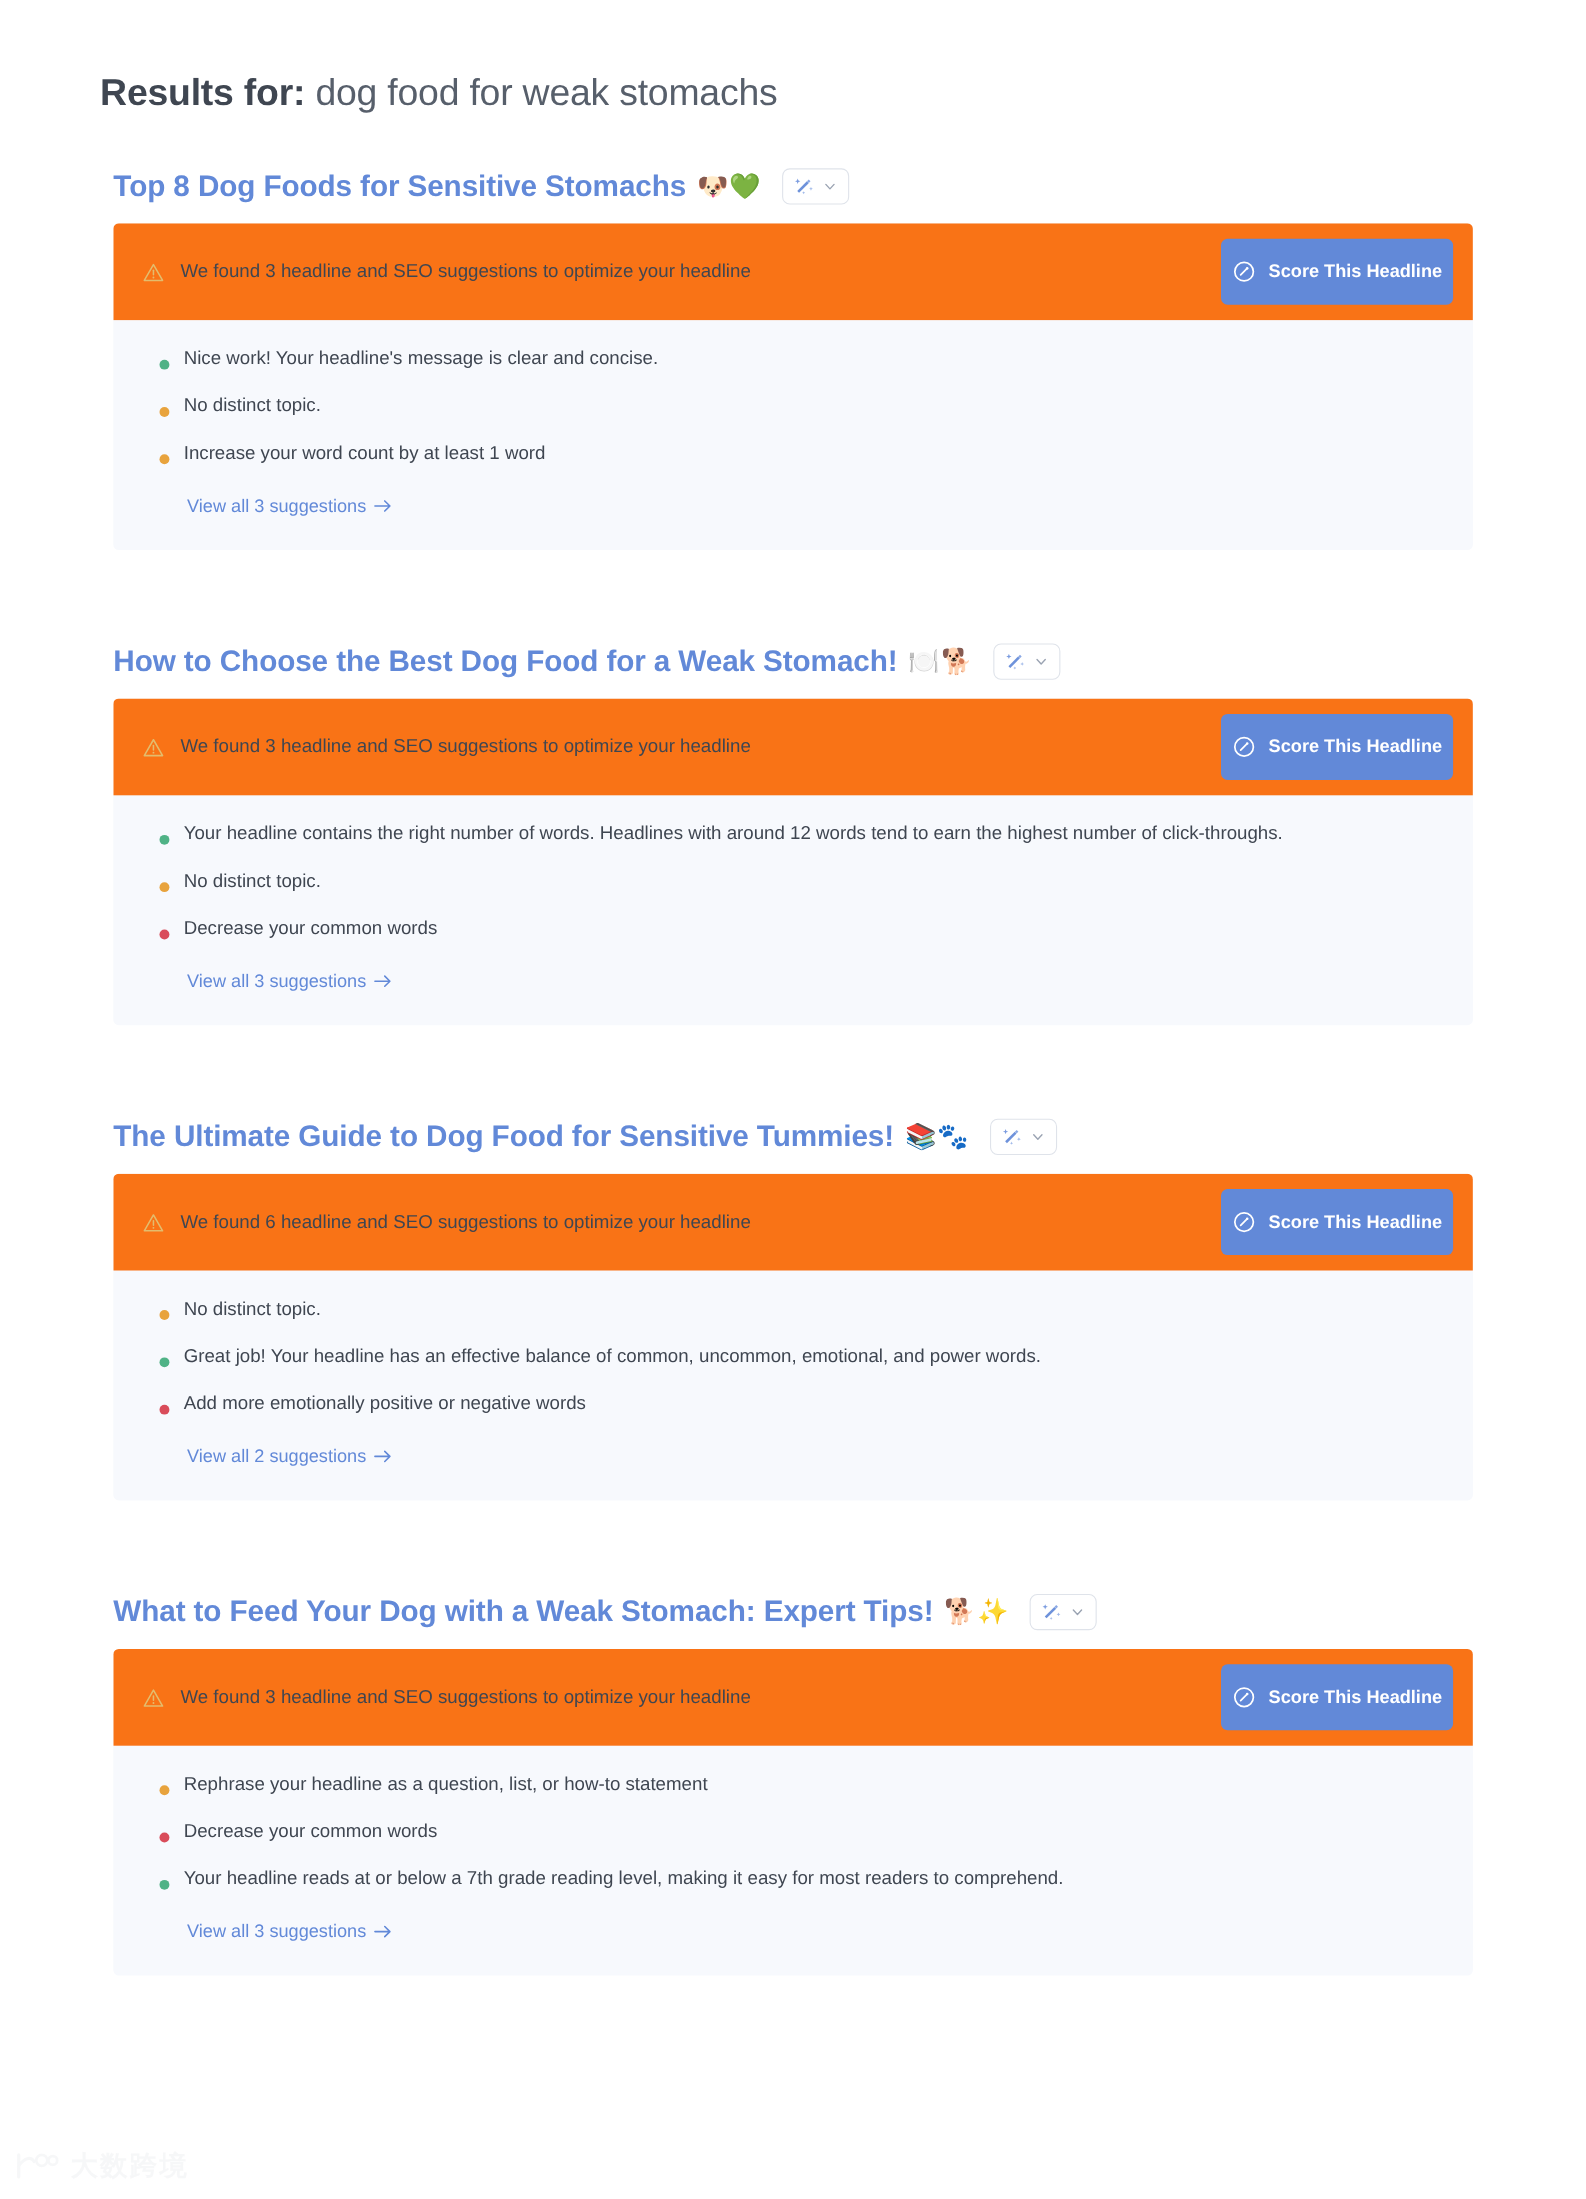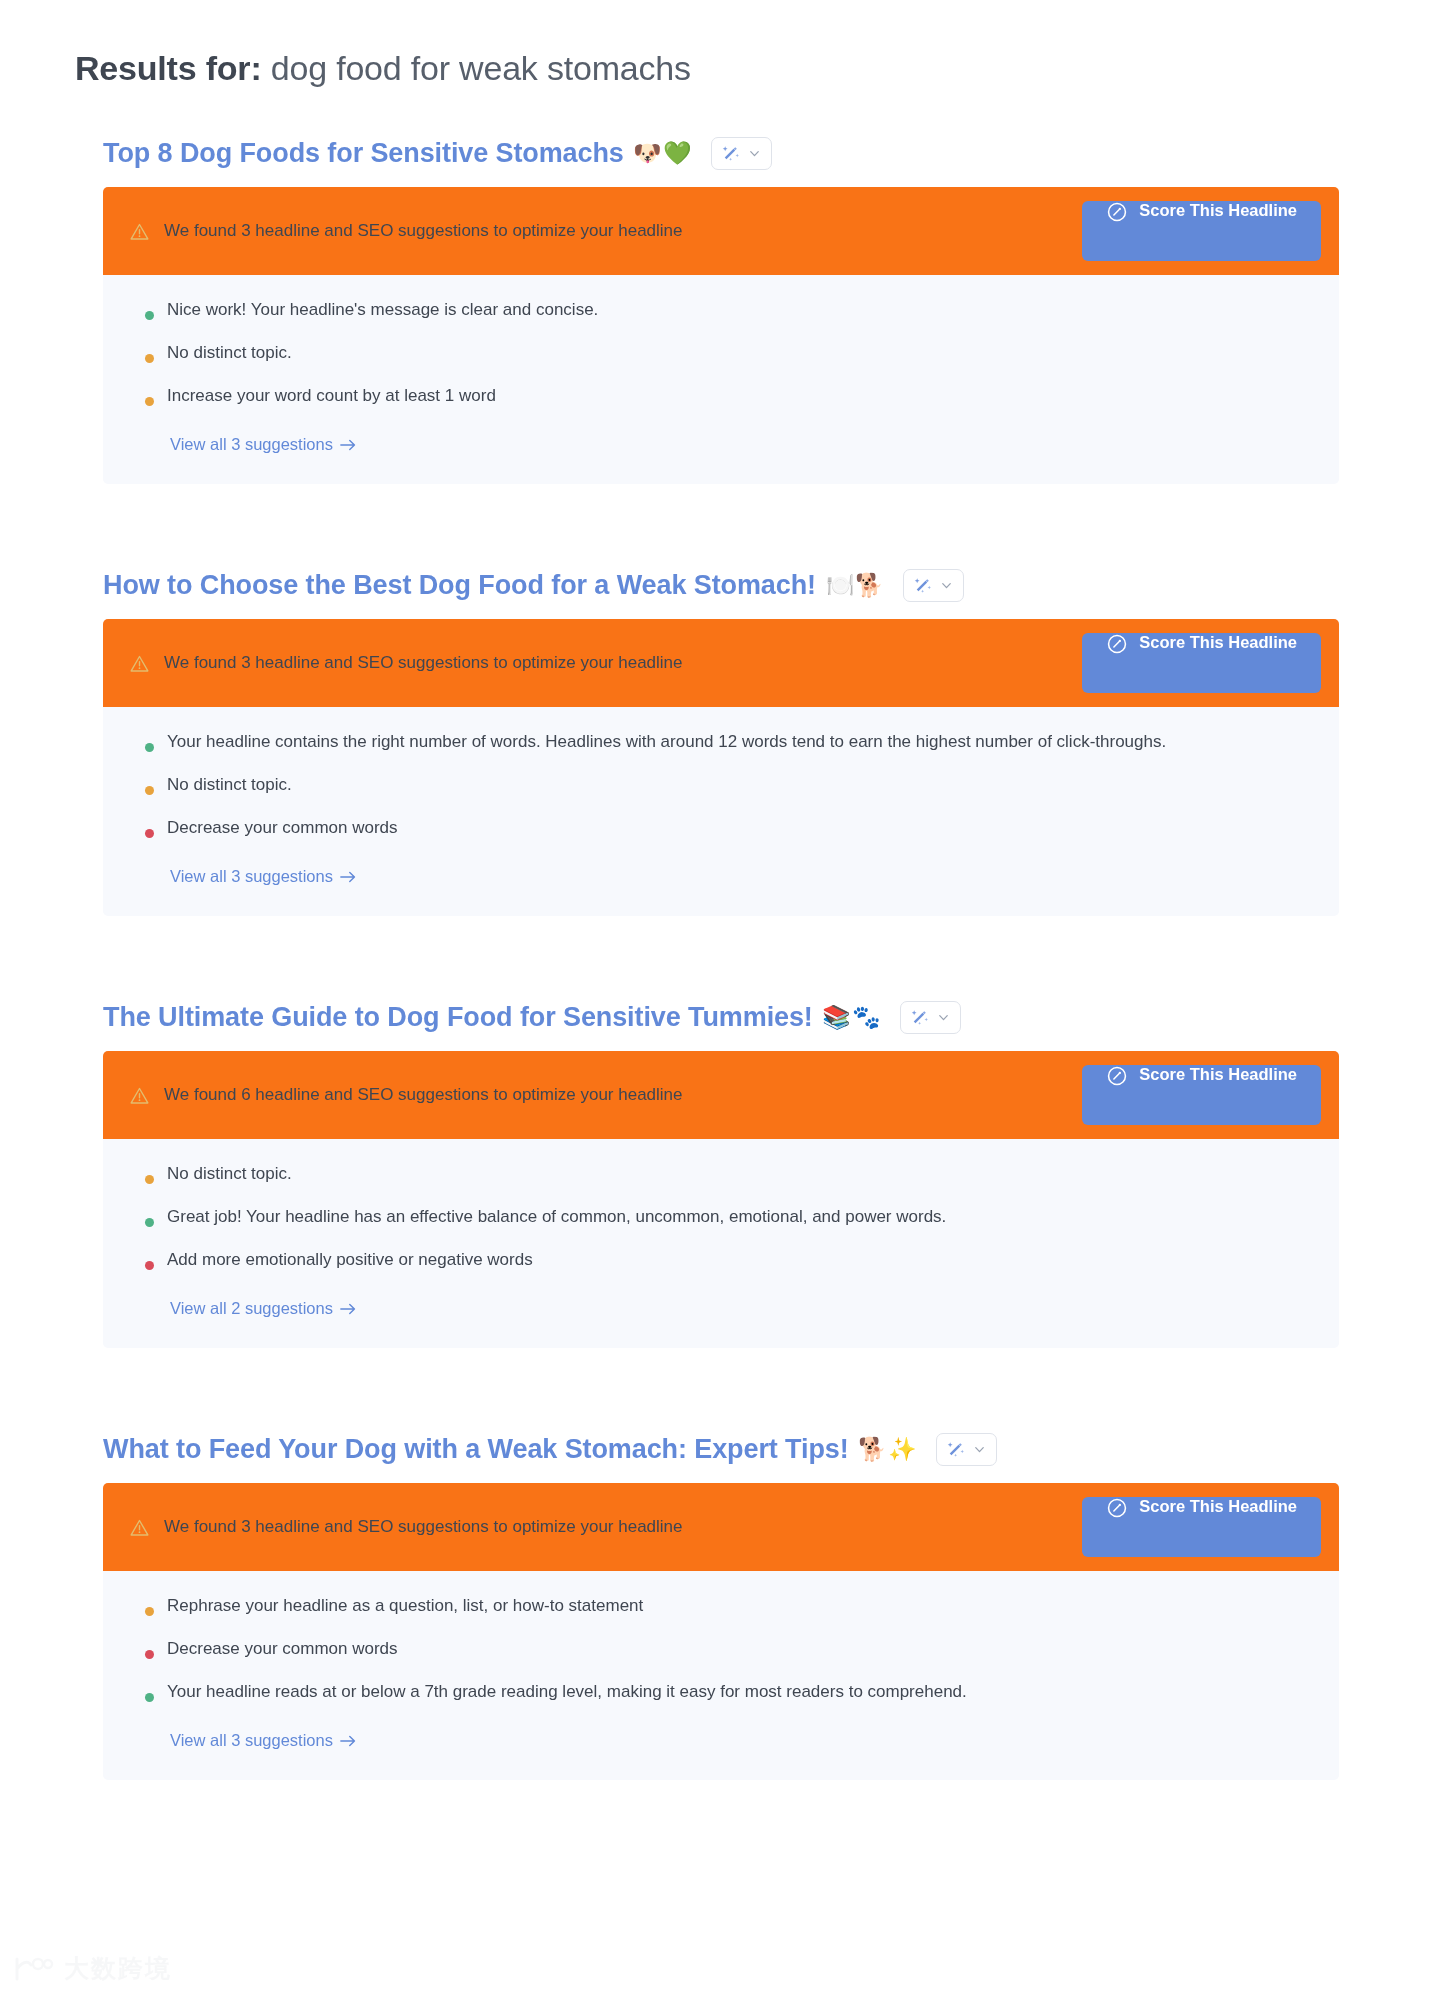--- a/index.html
+++ b/index.html
@@ -17,21 +17,21 @@
   }
 
   .page {
     width: 1442px;
     box-sizing: border-box;
     padding: 0 0 0 0;
   }
 
   
   .results-header {
-    margin: 0;
+    margin: 16px;
     padding: 46px 0 0 75px;
     font-size: 34px;
     line-height: 44px;
     letter-spacing: -0.2px;
     color: #575f6b;
     font-weight: 400;
     white-space: nowrap;
   }
   .results-header .strong {
     font-weight: 700;
@@ -108,28 +108,28 @@
     align-items: center;
     gap: 14px;
   }
   .alert-text {
     font-size: 17px;
     line-height: 24px;
     color: #3f4651;
   }
   .score-btn {
     display: inline-flex;
-    align-items: flex-start;
+    align-items: center;
     gap: 11px;
     background: #6289d8;
     color: #ffffff;
     border: none;
     border-radius: 6px;
     height: 60px;
-    padding: 0 24px;
+    padding: 0 10px;
     font-size: 16.5px;
     font-weight: 700;
     font-family: "Liberation Sans", sans-serif;
     cursor: pointer;
     white-space: nowrap;
   }
 
   .suggestions {
     padding: 22px 30px 26px 42px;
   }

